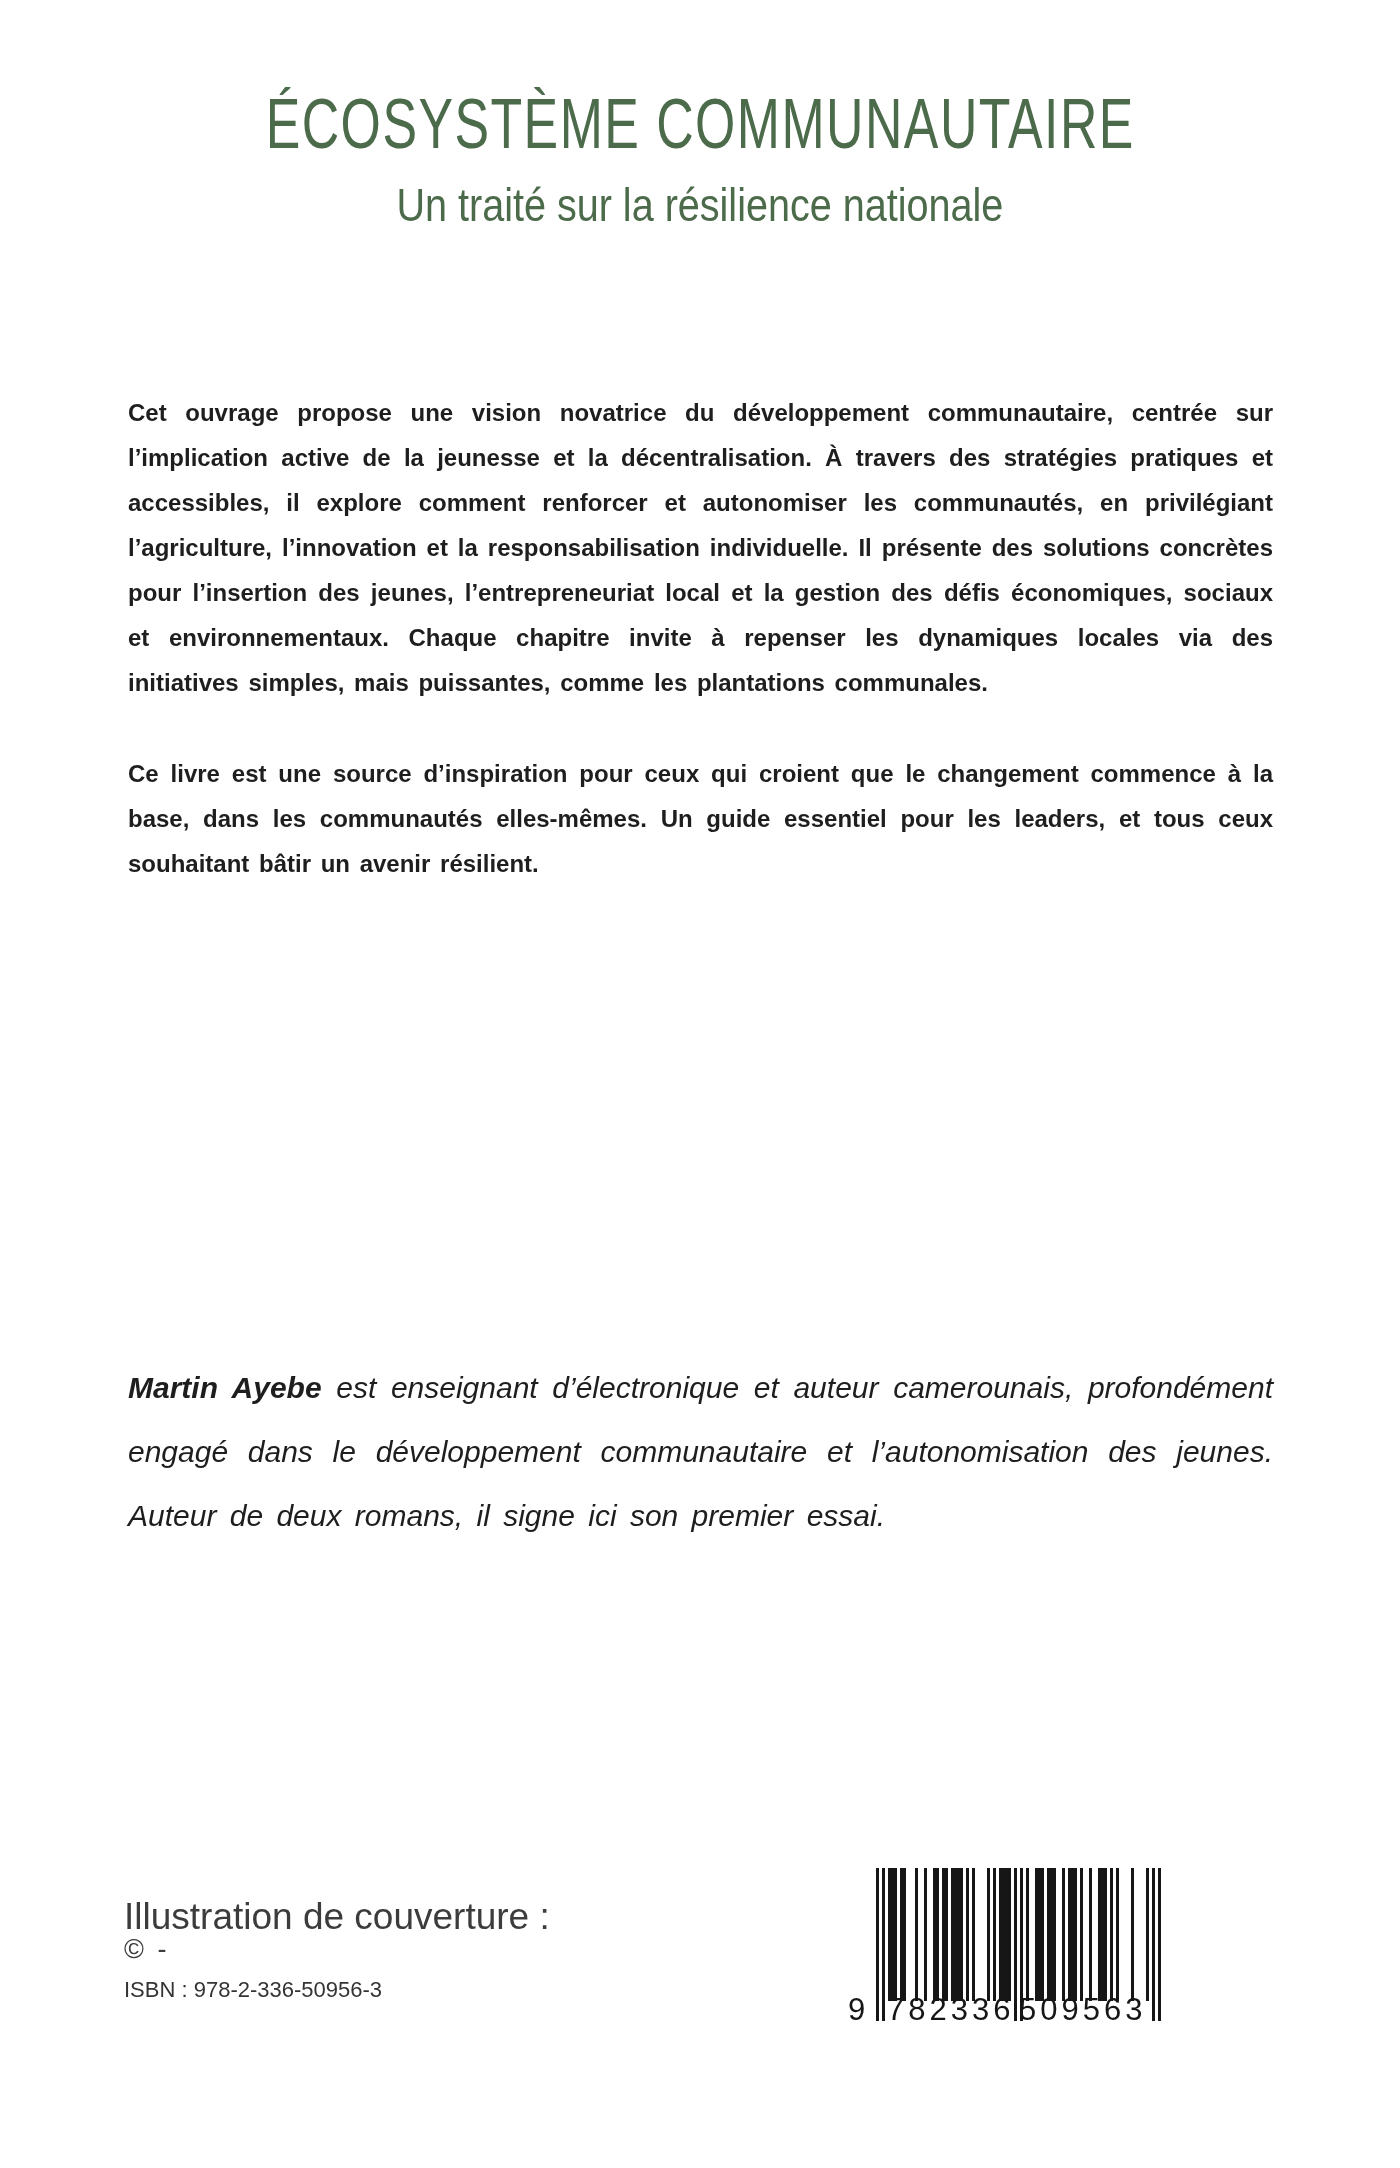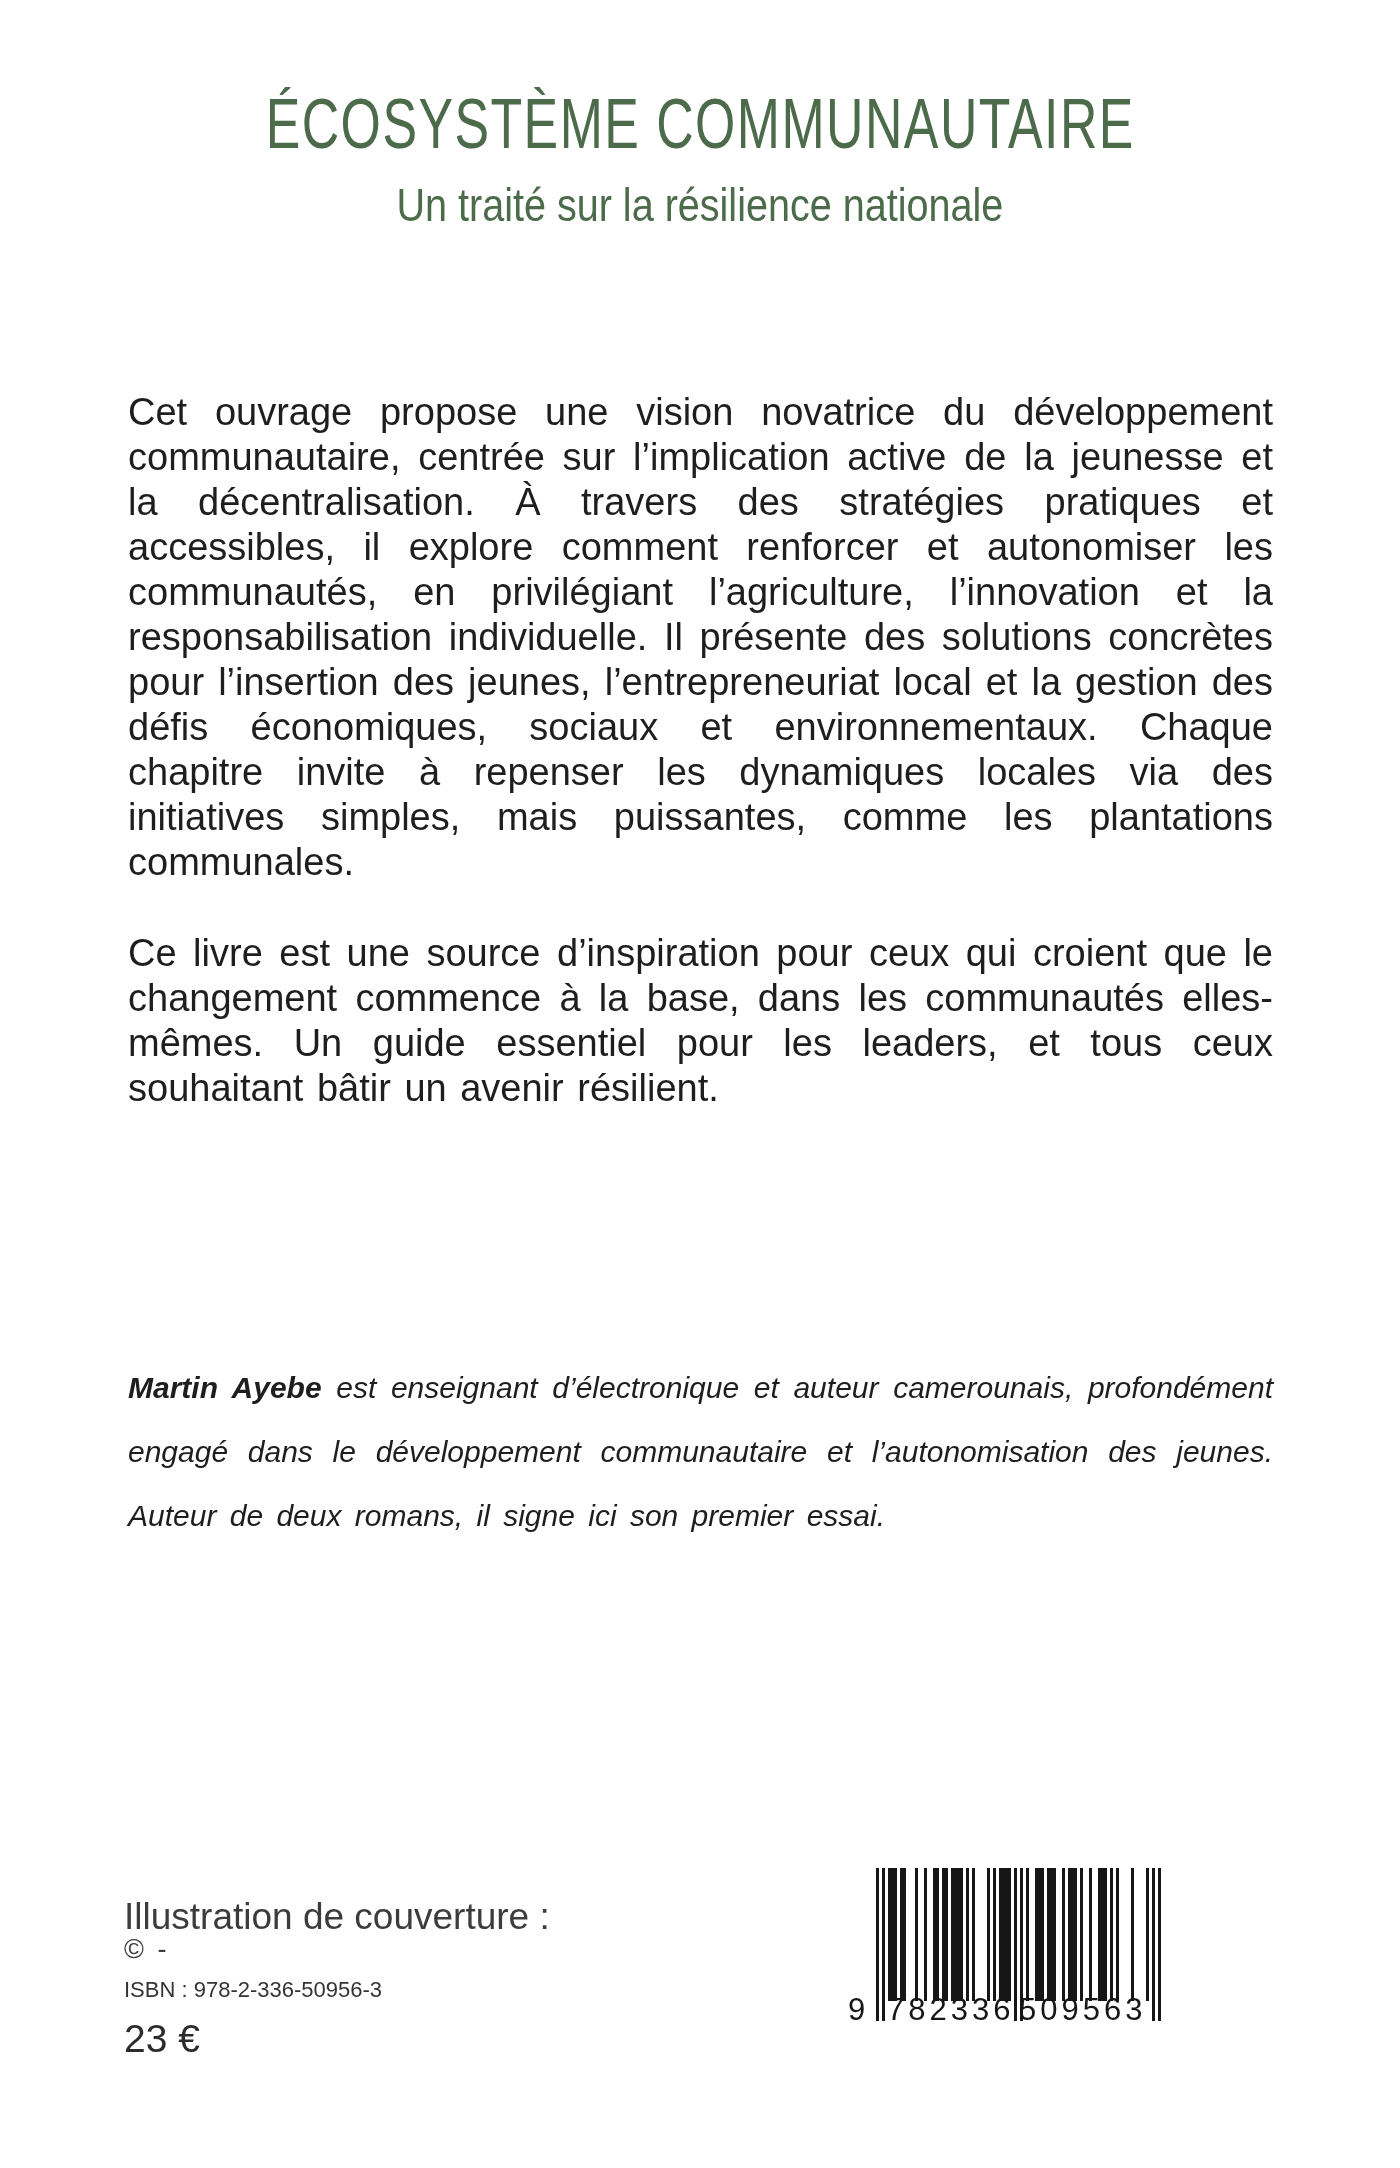--- a/index.html
+++ b/index.html
@@ -37,24 +37,24 @@
     transform-origin:50% 0;
     white-space:nowrap;
   }
 
   
   .blurb {
     position:absolute; top:390px; left:128px; width:1145px;
     color:#1e1e1e;
   }
   .blurb p {
-    font-size:38px;
+    font-size:24px;
     line-height:45px;
     text-align:justify;
-    font-weight:400;
+    font-weight:700;
     word-spacing:3px;
   }
   .blurb p + p { margin-top:46px; }
 
   
   .bio {
     position:absolute; top:1356px; left:128px; width:1145px;
     color:#1e1e1e;
   }
   .bio p {
@@ -119,21 +119,20 @@
 
   <section class="bio">
     <p><span class="author-name">Martin Ayebe</span> <span>est enseignant d’électronique et auteur camerounais, profondément engagé dans le développement communautaire et l’autonomisation des jeunes. Auteur de deux romans, il signe ici son premier essai.</span></p>
   </section>
 
   <footer>
     <div class="credits">
       <div class="credit-illustration">Illustration de couverture :</div>
       <div class="credit-copyright">© -</div>
       <div class="credit-isbn">ISBN : 978-2-336-50956-3</div>
-      <div class="credit-price">23 €</div>
     </div>
 
     <div class="barcode">
       <div class="barcode-bars">
           <div class="bar guard" style="left: 0px;"></div>
           <div class="bar guard" style="left: 6px;"></div>
           <div class="bar" style="left: 12px;"></div>
           <div class="bar" style="left: 15px;"></div>
           <div class="bar" style="left: 18px;"></div>
           <div class="bar" style="left: 24px;"></div>

